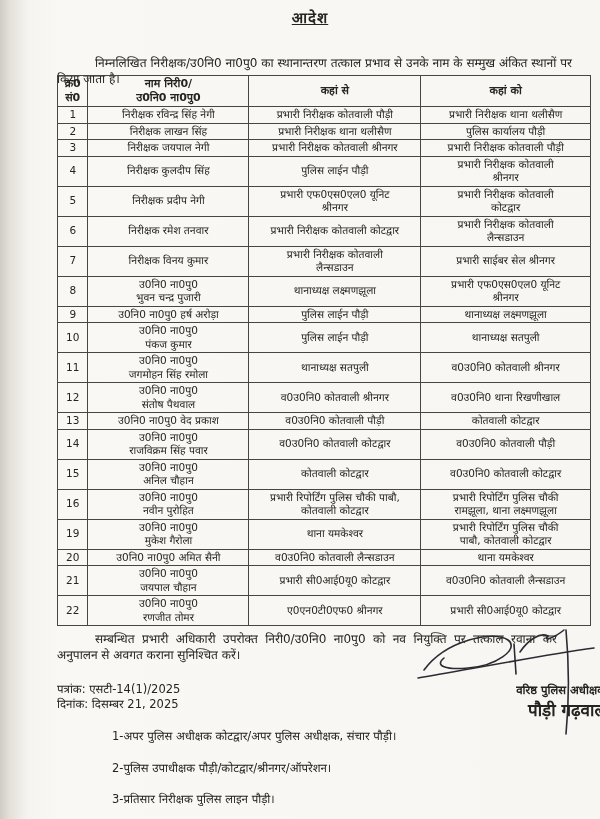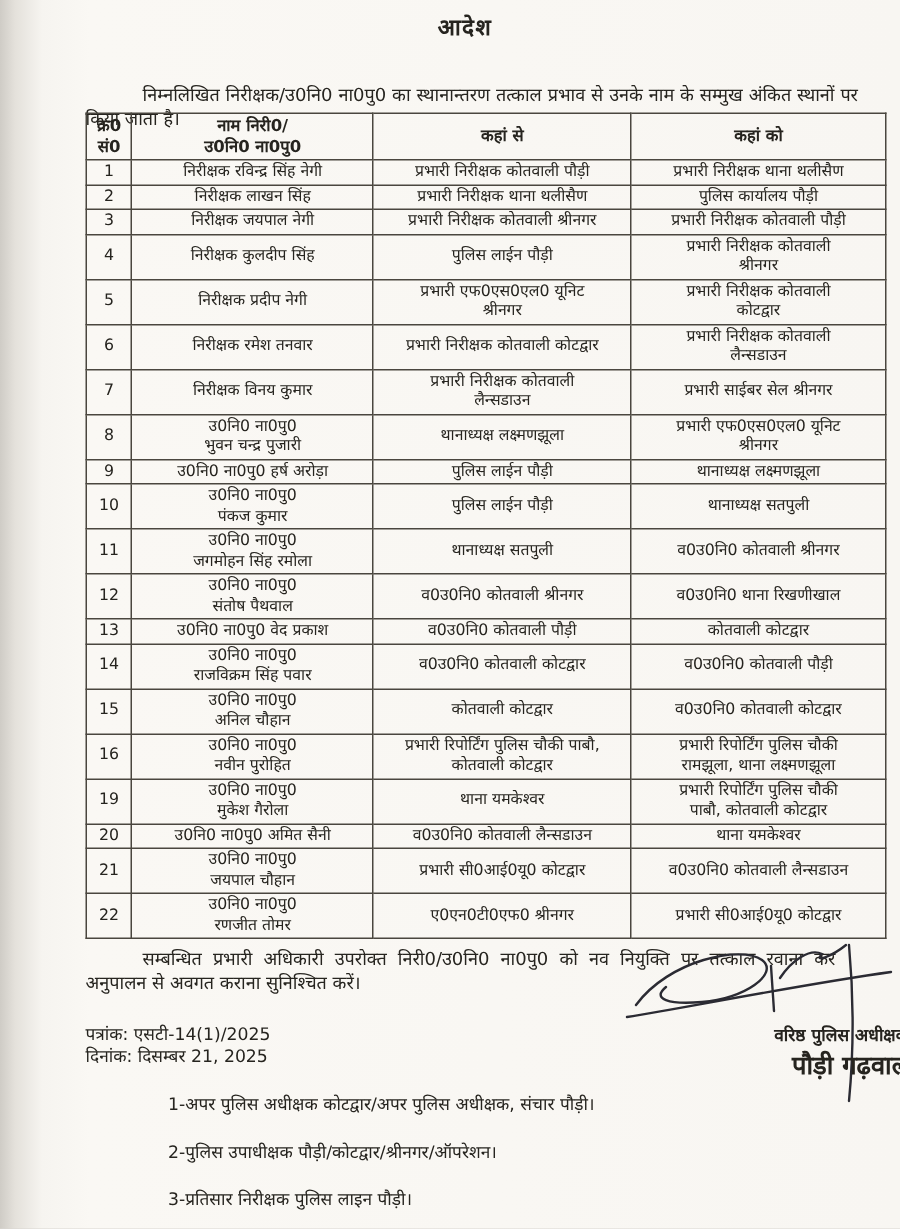--- a/index.html
+++ b/index.html
@@ -13,20 +13,21 @@
     position:relative;
     width:600px;height:819px;
     overflow:hidden;
     color:#26241f;
     background:linear-gradient(90deg,#cfccc6 0px,#e4e1db 10px,#f6f4f0 28px,#faf8f4 60px,#f8f6f2 100%);
   }
   .doc-title{
     text-align:center;
     font-size:15px;font-weight:bold;
     padding-top:7px;
+    text-decoration:underline;
     letter-spacing:1px;
     margin-left:20px;
   }
   .intro{
     margin:28px 28px 0 57px;
     font-size:12px;line-height:1.35;
     text-indent:38px;
     text-align:justify;
   }
   table.transfer{

